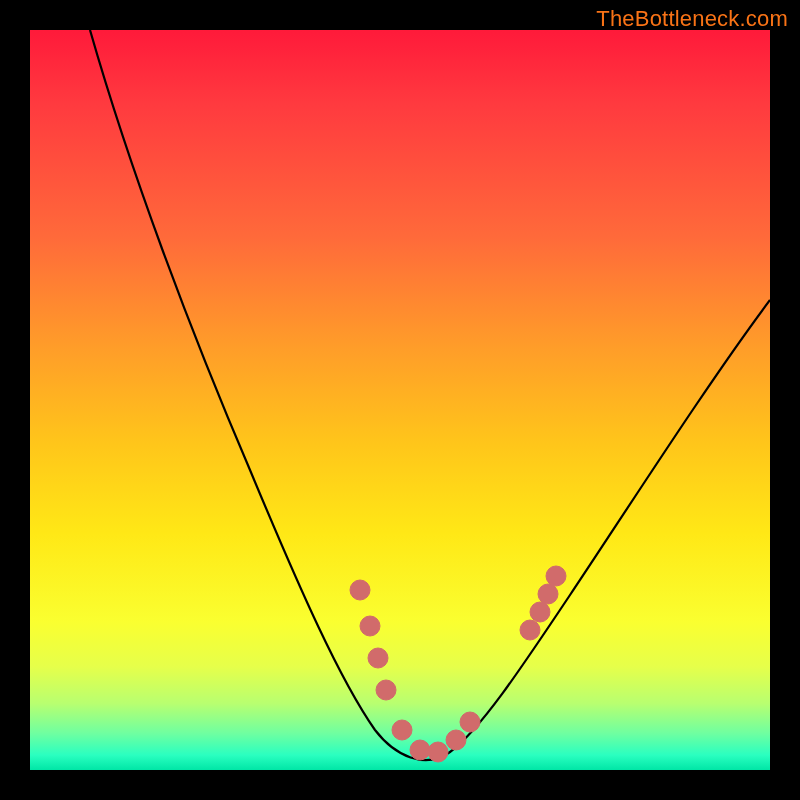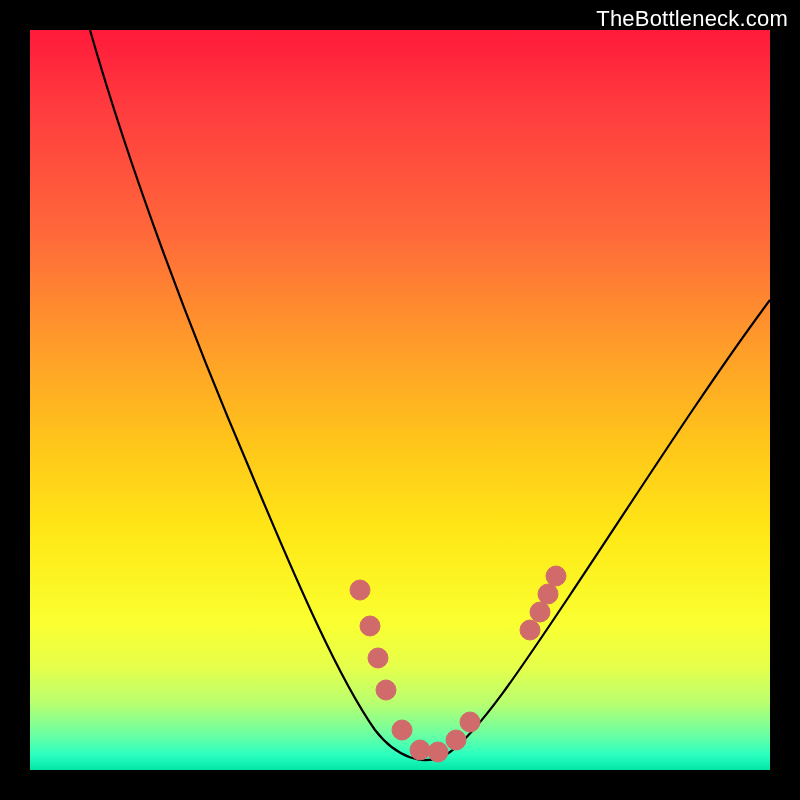--- a/index.html
+++ b/index.html
@@ -44,21 +44,21 @@
     position: absolute;
     left: 0;
     top: 0;
     width: 740px;
     height: 740px;
   }
   .watermark {
     position: absolute;
     top: 6px;
     right: 12px;
-    color: #ffffff;
+    color: #f97316;
     font-size: 22px;
     letter-spacing: 0.2px;
     user-select: none;
   }
 </style>
 </head>
 <body>
 
 <div class="frame">
   <div class="plot">

